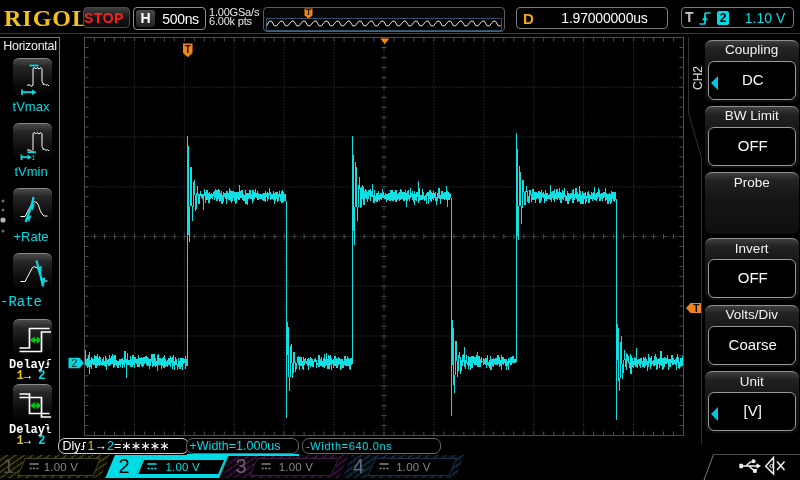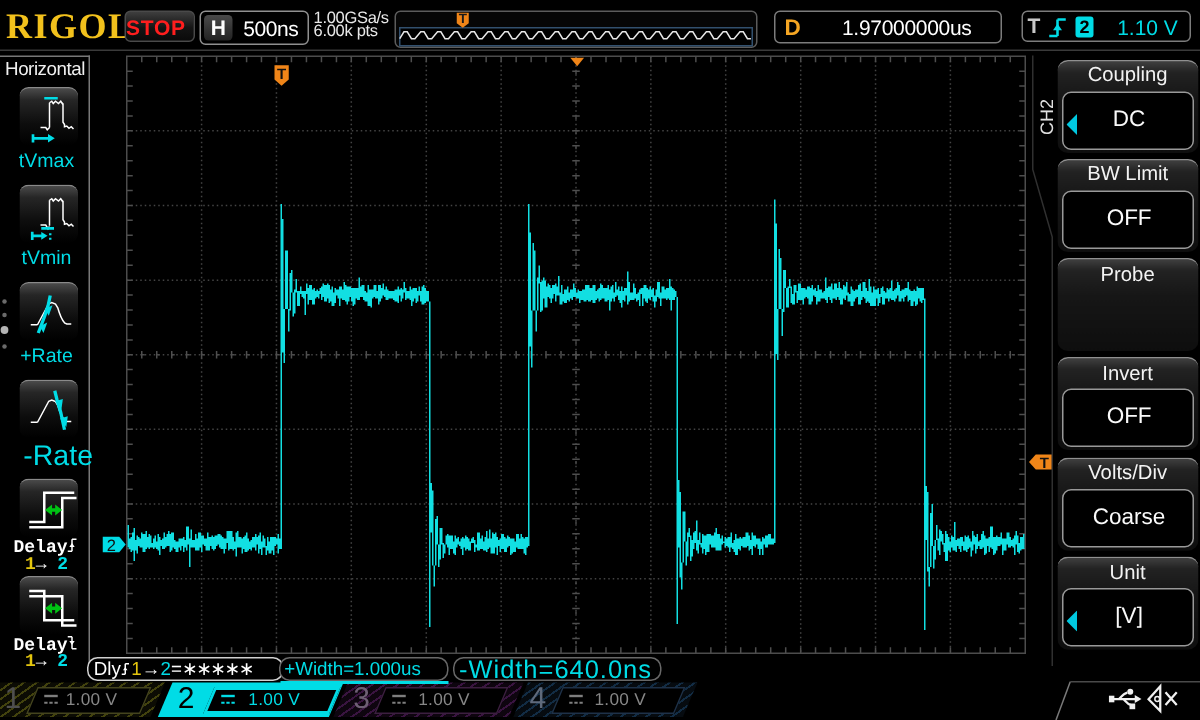--- a/index.html
+++ b/index.html
@@ -83,21 +83,21 @@
       <svg width="37" height="37" viewBox="0 0 37 37" style="position:absolute;left:1px;top:0px;">
         <path d="M5.5 9h10V28.5h20 M5.5 12.5h22V32h13" stroke="#fff" stroke-width="1.7" fill="none"></path>
 <path d="M18 20.5h7.5" stroke="#00c414" stroke-width="2.4" fill="none"></path>
 <path d="M20.7 16.8v7.4L16.1 20.5z" fill="#00c414"></path>
         <path d="M22.8 16.8v7.4l4.6-3.7z" fill="#00c414"></path>
       </svg>
     </div>
 <div class="abs" style="top:99px;left:0;width:62px;text-align:center;color:#00dce6;font-size:13px;">tVmax</div>
 <div class="abs" style="top:164px;left:0;width:62px;text-align:center;color:#00dce6;font-size:13px;">tVmin</div>
 <div class="abs" style="top:229px;left:0;width:62px;text-align:center;color:#00dce6;font-size:13px;">+Rate</div>
-<div class="abs" style="top:294px;left:0;width:62px;text-align:right;color:#00dce6;font-size:19px;">-Rate</div>
+<div class="abs" style="top:294px;left:0;width:62px;text-align:left;color:#00dce6;font-size:14px;font-family:Liberation Mono, monospace;">-Rate</div>
 <div class="abs" style="top:357.5px;left:0;width:62px;text-align:center;color:#fff;font-size:12px;font-family:'Liberation Mono',monospace;font-weight:bold;">Delay<svg width="8" height="11" viewBox="0 0 8 11" style="vertical-align:-1px">
         <path d="M0 9.5h3 M3 9.5V1.5 M3 1.5h3" stroke="#fff" fill="none"></path>
         <path d="M3 4l-1.8 2.6h3.6z" fill="#fff"></path>
       </svg></div>
 <div class="abs" style="top:369px;left:0;width:62px;text-align:center;font-size:12px;font-family:'Liberation Mono',monospace;font-weight:bold;color:#fff;"><span style="color:#e3c50e">1</span>→&nbsp;<span style="color:#00dce6">2</span></div>
 <div class="abs" style="top:422.5px;left:0;width:62px;text-align:center;color:#fff;font-size:12px;font-family:'Liberation Mono',monospace;font-weight:bold;">Delay<svg width="8" height="11" viewBox="0 0 8 11" style="vertical-align:-1px">
         <path d="M0 1.5h3 M3 1.5V9.5 M3 9.5h3" stroke="#fff" fill="none"></path>
         <path d="M3 7l-1.8-2.6h3.6z" fill="#fff"></path>
       </svg></div>
 <div class="abs" style="top:434px;left:0;width:62px;text-align:center;font-size:12px;font-family:'Liberation Mono',monospace;font-weight:bold;color:#fff;"><span style="color:#e3c50e">1</span>→&nbsp;<span style="color:#00dce6">2</span></div>
@@ -190,21 +190,21 @@
           <polygon points="7,0 7,14 0,7" fill="#00c8e0"></polygon>
         </svg>
   </div>
 </div>
 
 <div class="abs" style="left:57.5px;top:438px;width:131px;height:16px;border:1px solid #d0d0d0;border-radius:7px;background:#000;color:#fff;font-size:12.5px;line-height:15px;padding-left:4px;white-space:nowrap;">Dly<svg width="7" height="10" viewBox="0 0 7 10" style="vertical-align:-1px">
         <path d="M0 8.5h2.5 M2.5 8.5V1.5 M2.5 1.5H5" stroke="#fff" fill="none"></path>
         <path d="M2.5 3.6 1 5.8h3z" fill="#fff"></path>
       </svg><span style="color:#e3c50e">1</span>→<span style="color:#00dce6">2</span>=<span style="letter-spacing:-1px">∗∗∗∗∗</span></div>
 <div class="abs" style="left:185.5px;top:438px;width:113px;height:16px;border:1px solid #686868;border-radius:7px;background:#000;color:#00dce6;font-size:12.5px;line-height:15px;padding-left:3px;white-space:nowrap;">+Width=1.000us</div>
-<div class="abs" style="left:302px;top:438px;width:139px;height:16px;border:1px solid #686868;border-radius:7px;background:#000;color:#00dce6;font-size:17px;line-height:15px;padding-left:3px;letter-spacing:0.65px;white-space:nowrap;">-Width=640.0ns</div>
+<div class="abs" style="left:302px;top:438px;width:139px;height:16px;border:1px solid #686868;border-radius:7px;background:#000;color:#00dce6;font-size:11px;line-height:15px;padding-left:3px;letter-spacing:0.65px;white-space:nowrap;">-Width=640.0ns</div>
 <div class="abs" style="left:187px;top:453.5px;width:112px;height:2.5px;background:#00dce6;z-index:6;"></div>
 
 <div class="abs" style="left:-2px;top:455px;width:112px;height:23px;background:repeating-linear-gradient(135deg,#42420e 0px,#42420e 1.6px,#0c0c04 1.6px,#0c0c04 6px);transform:skewX(-23deg);transform-origin:0 0;"></div>
 <div class="abs" style="left:115px;top:455px;width:113.5px;height:23px;background:#00dce6;transform:skewX(-23deg);transform-origin:0 0;"></div>
 <div class="abs" style="left:231.5px;top:455px;width:117px;height:23px;background:repeating-linear-gradient(135deg,#391440 0px,#391440 1.6px,#0e050f 1.6px,#0e050f 6px);transform:skewX(-23deg);transform-origin:0 0;"></div>
 <div class="abs" style="left:352px;top:455px;width:113px;height:23px;background:repeating-linear-gradient(135deg,#122c44 0px,#122c44 1.6px,#060b10 1.6px,#060b10 6px);transform:skewX(-23deg);transform-origin:0 0;"></div>
 <div class="abs" style="left:-2.5px;top:456px;width:22px;text-align:center;font-size:20px;line-height:21px;color:#4f4f4f;">1</div>
 <div class="abs" style="left:113px;top:456px;width:22px;text-align:center;font-size:20px;line-height:21px;color:#000;">2</div>
 <div class="abs" style="left:230px;top:456px;width:22px;text-align:center;font-size:20px;line-height:21px;color:#6e5f74;">3</div>
 <div class="abs" style="left:347.5px;top:456px;width:22px;text-align:center;font-size:20px;line-height:21px;color:#5f6a7c;">4</div>

